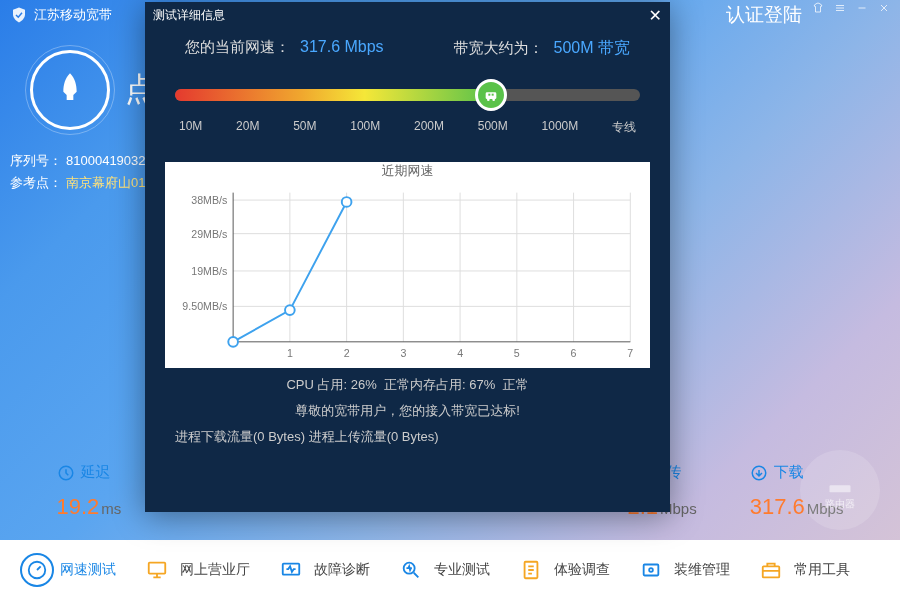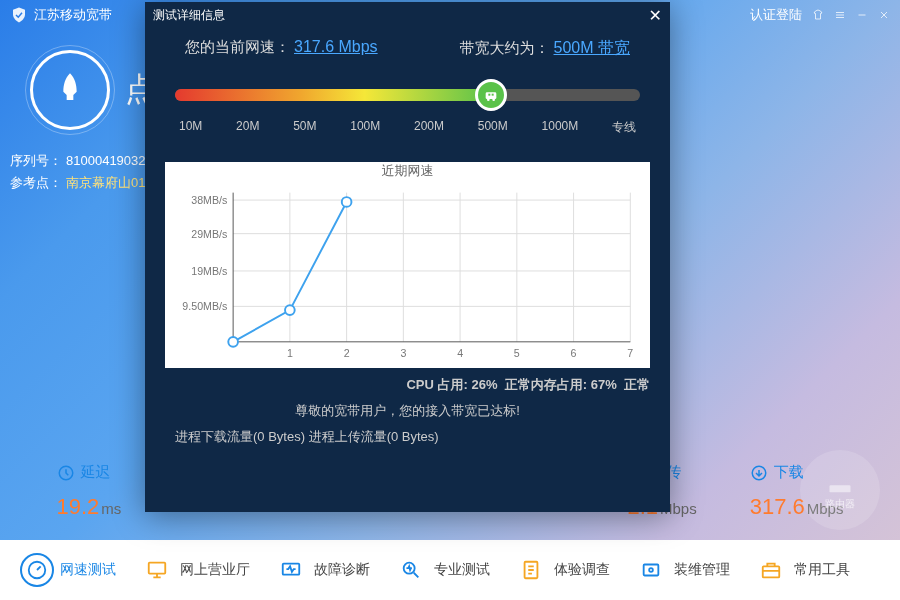--- a/index.html
+++ b/index.html
@@ -5,21 +5,21 @@
   * { margin: 0; padding: 0; box-sizing: border-box; font-family: "Microsoft YaHei", sans-serif; }
   body { width: 900px; height: 600px; overflow: hidden; position: relative; background: #f5f5f5; }
 
   .app { width: 900px; height: 600px; position: relative; background: linear-gradient(135deg, #2a7de8 0%, #4a9aed 20%, #5aa5f0 40%, #8db5e8 60%, #c5bbe0 80%, #d8c5d5 100%); }
 
   
   .titlebar { height: 30px; display: flex; align-items: center; padding: 0 10px; color: #fff; font-size: 13px; }
   .shield-logo { width: 18px; height: 18px; margin-right: 6px; }
   .title-text { flex: 0 0 auto; }
   .titlebar-spacer { flex: 1; }
-  .titlebar-right { display: flex; align-items: center; gap: 10px; color: #fff; font-size: 13px; }
+  .titlebar-right { display: flex; gap: 10px; color: #fff; font-size: 19px; }
   .win-btn { width: 12px; height: 12px; cursor: pointer; display:flex; align-items:center; justify-content:center;}
   .win-btn svg { width: 12px; height: 12px; stroke: #fff; stroke-width: 1.5; fill: none; }
 
   
   .hero { position: absolute; top: 50px; left: 30px; display: flex; align-items: center; gap: 15px; color: #fff; }
   .rocket-circle { width: 80px; height: 80px; border: 3px solid #fff; border-radius: 50%; display: flex; align-items: center; justify-content: center; position: relative; }
   .rocket-circle::before { content:''; position:absolute; inset:-8px; border:1px solid rgba(255,255,255,0.3); border-radius:50%; }
   .rocket-circle svg { width: 40px; height: 40px; fill: #fff; }
   .hero-text { font-size: 32px; }
 
@@ -49,41 +49,41 @@
   .watermark svg { width:28px; height:28px; fill:rgba(255,255,255,0.5); }
 
   
   .modal { position:absolute; top:2px; left:145px; width:525px; height:510px; background:#0f2846; box-shadow:0 4px 30px rgba(0,0,0,0.4); color:#ddd; font-size:13px; }
   .modal-titlebar { height:26px; display:flex; align-items:center; padding:0 8px; font-size:12px; color:#fff;}
   .modal-titlebar .spacer { flex:1; }
   .modal-close { cursor:pointer; font-size:16px; color:#fff; }
   .modal-body { padding: 10px 20px; }
   .speed-row { display:flex; justify-content:space-between; padding: 0 20px; margin-bottom:10px;}
   .speed-row .lbl { color:#ddd; font-size:15px;}
-  .speed-row .val { color:#4aa8ff; font-size:16px; margin-left:4px;text-decoration:underline;}
+  .speed-row .val { color:#4aa8ff; font-size:16px; margin-left:10px;}
 
   
   .gauge-wrap { position:relative; padding: 20px 10px 10px; }
   .gauge-track { position:relative; height:12px; border-radius:6px; background:#555; overflow:visible;}
   .gauge-fill { position:absolute; top:0; left:0; height:12px; border-radius:6px 0 0 6px; background: linear-gradient(90deg, #e43a2f 0%, #f0a72e 40%, #f5e738 60%, #5ac24a 100%); }
   .gauge-thumb { position:absolute; top:-10px; width:32px; height:32px; border-radius:50%; background:#5ac24a; border:3px solid #fff; display:flex; align-items:center; justify-content:center; transform:translateX(-50%);}
   .gauge-thumb svg { width:16px; height:16px; fill:#fff;}
   .gauge-ticks { display:flex; justify-content:space-between; margin-top:18px; color:#ccc; font-size:12px; padding:0 4px;}
 
   
   .chart-box { background:#fff; margin: 16px 0 8px; padding: 0 10px 4px; }
   .chart-title { text-align:center; color:#666; font-size:13px; margin-bottom:4px;}
   .chart-svg { width:100%; height:180px; display:block;}
   .chart-svg text { font-size:11px; fill:#777; }
   .chart-svg .grid { stroke:#ddd; stroke-width:1;}
   .chart-svg .axis { stroke:#555; stroke-width:1;}
   .chart-svg .series { stroke:#3ea2ee; stroke-width:2; fill:none;}
   .chart-svg .pt { fill:#fff; stroke:#3ea2ee; stroke-width:2;}
 
-  .sys-row { display:flex; justify-content:flex-end; margin:8px 0; color:#ccc;font-weight:bold;}
+  .sys-row { display:flex; justify-content:center; margin:8px 0; color:#ccc;}
   .msg-row { text-align:center; color:#ccc; margin:8px 0;}
   .traffic-row { text-align:left; padding-left:10px; color:#ccc;}
 
   .orange-icon svg { stroke:#f5a623; }
 </style>
 </head>
 <body>
 
 <div class="app">
 

